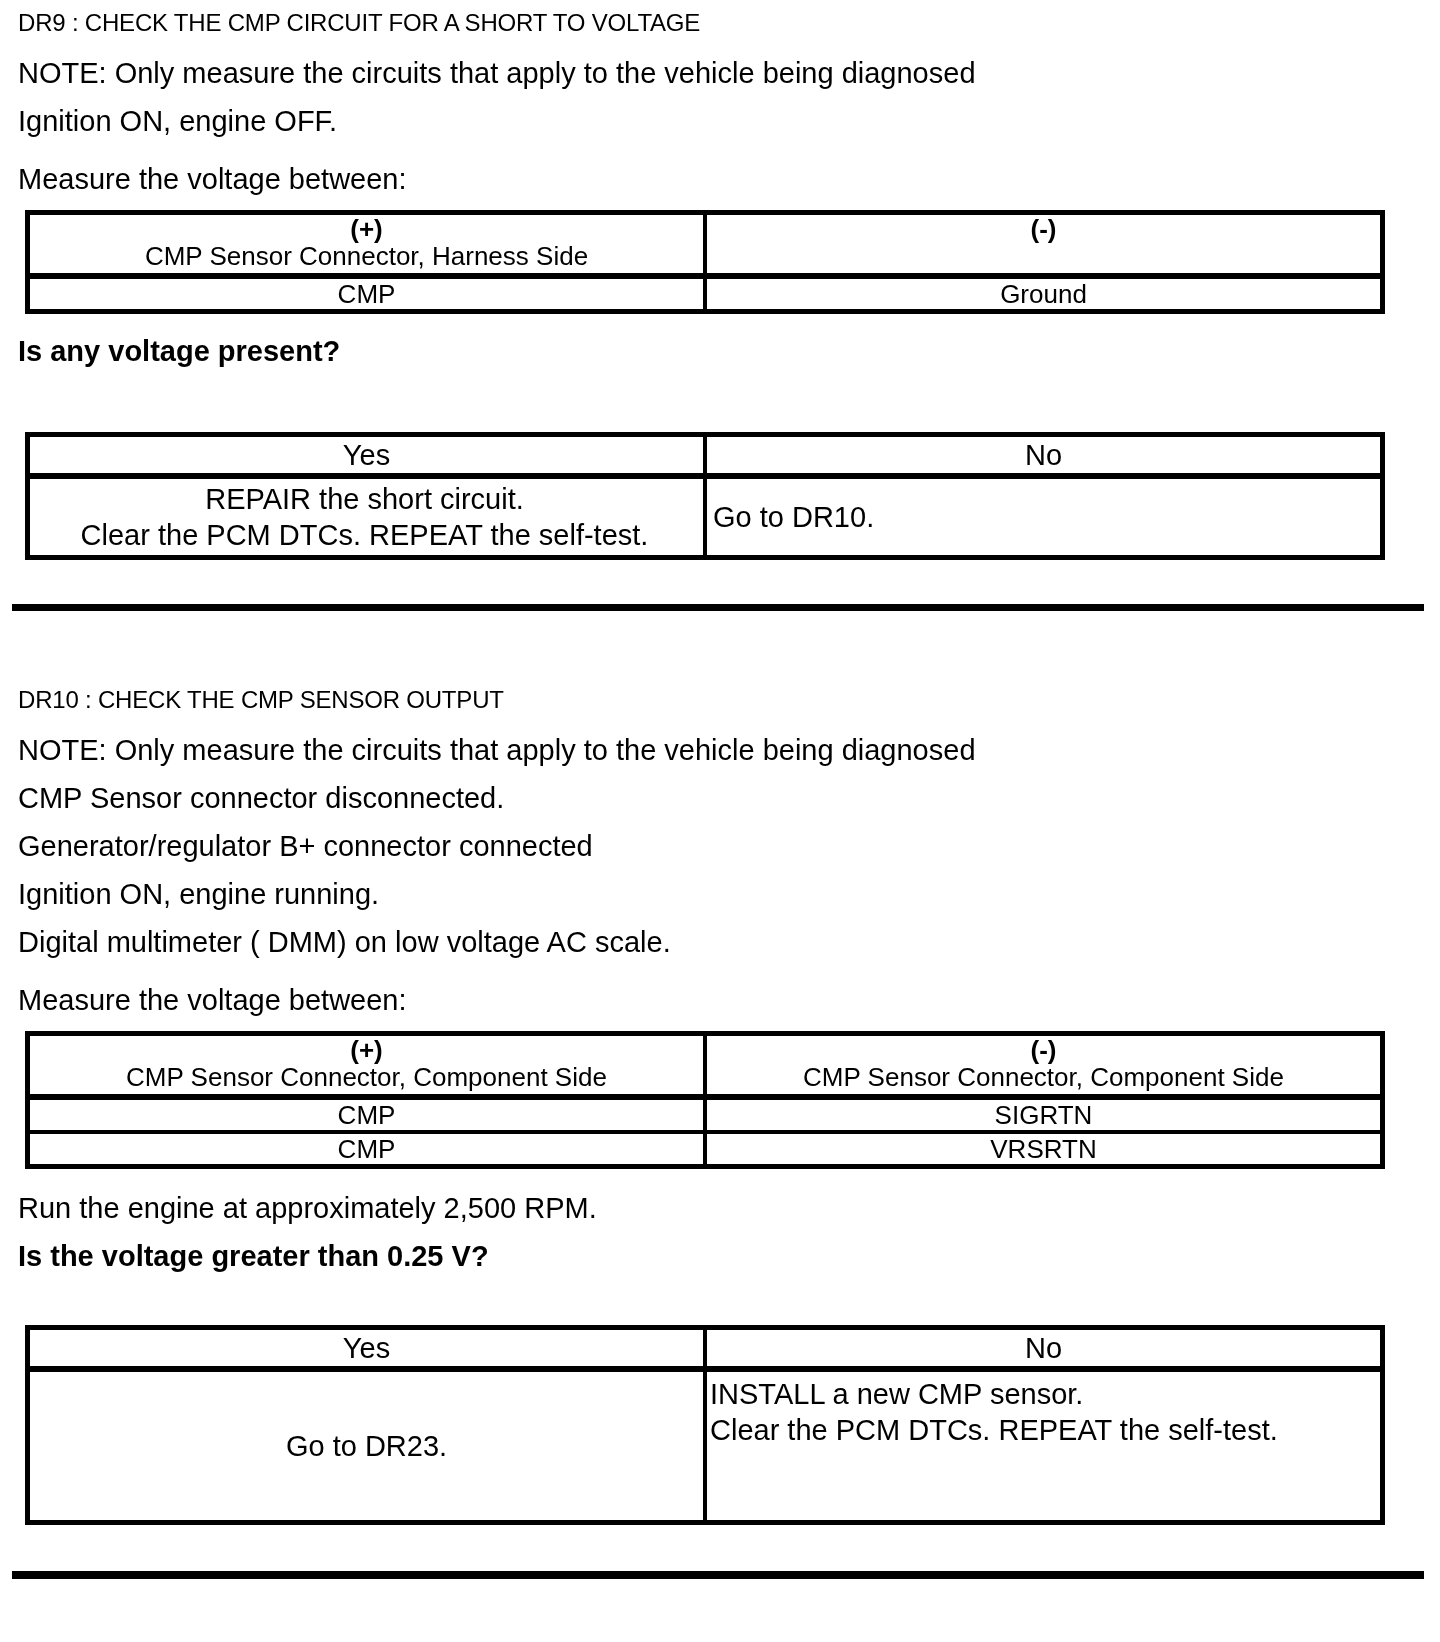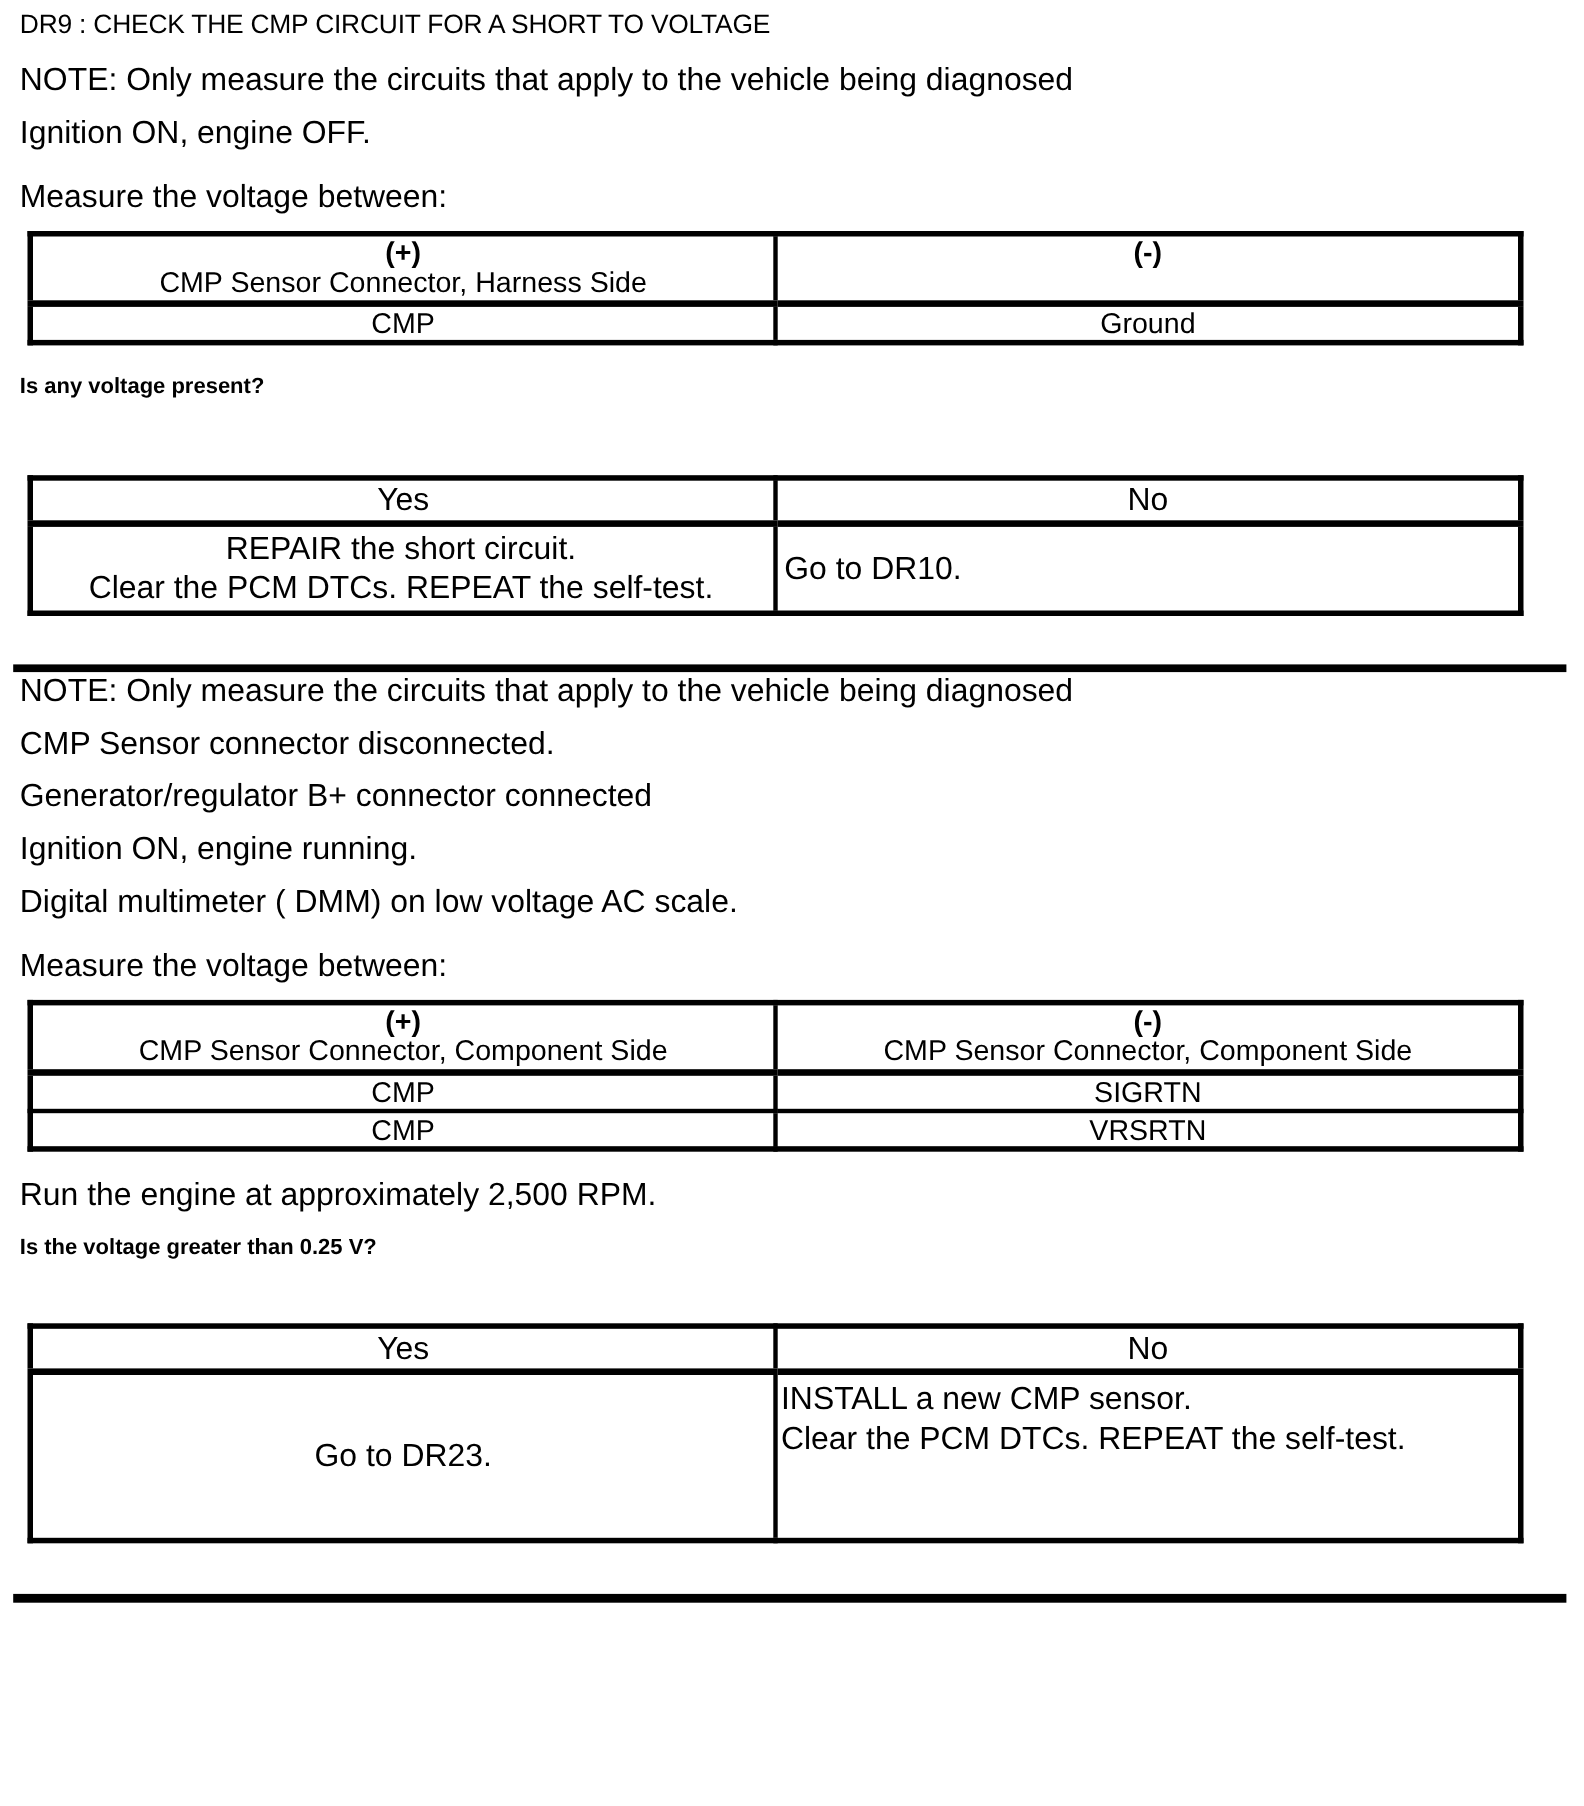--- a/index.html
+++ b/index.html
@@ -43,21 +43,21 @@
     vertical-align: top;
     font-size: 26px;
     line-height: 27px;
     border-bottom-width: 6px;
   }
   .polarity { font-weight: bold; }
   table.measure td { height: 28px; font-size: 26px; line-height: 27px; }
   p.question {
     font-weight: bold;
     margin: 20px 0 0 0;
-    font-size: 20px;
+    font-size: 29px;
   }
   table.decision tr.hdr th {
     height: 34px;
     font-size: 29px;
     font-weight: normal;
     border-bottom-width: 6px;
     vertical-align: middle;
   }
   table.decision td { font-size: 29px; line-height: 36px; vertical-align: middle; }
   table.decision-1 { margin-top: 64px; }
@@ -119,20 +119,21 @@
         <div>Go to DR10.</div>
       </td>
     </tr>
   </tbody>
     </table>
 
   <hr class="thick-divider">
 </div>
 
 <div class="section">
+  <h2 class="section-title dr10-title">DR10 : CHECK THE CMP SENSOR OUTPUT</h2>
   <p class="line">NOTE: Only measure the circuits that apply to the vehicle being diagnosed</p>
   <p class="line">CMP Sensor connector disconnected.</p>
   <p class="line">Generator/regulator B+ connector connected</p>
   <p class="line">Ignition ON, engine running.</p>
   <p class="line">Digital multimeter ( DMM) on low voltage AC scale.</p>
   <p class="line measure-label">Measure the voltage between:</p>
 
   <table class="doc measure">
     <tbody>
         <tr class="hdr">

